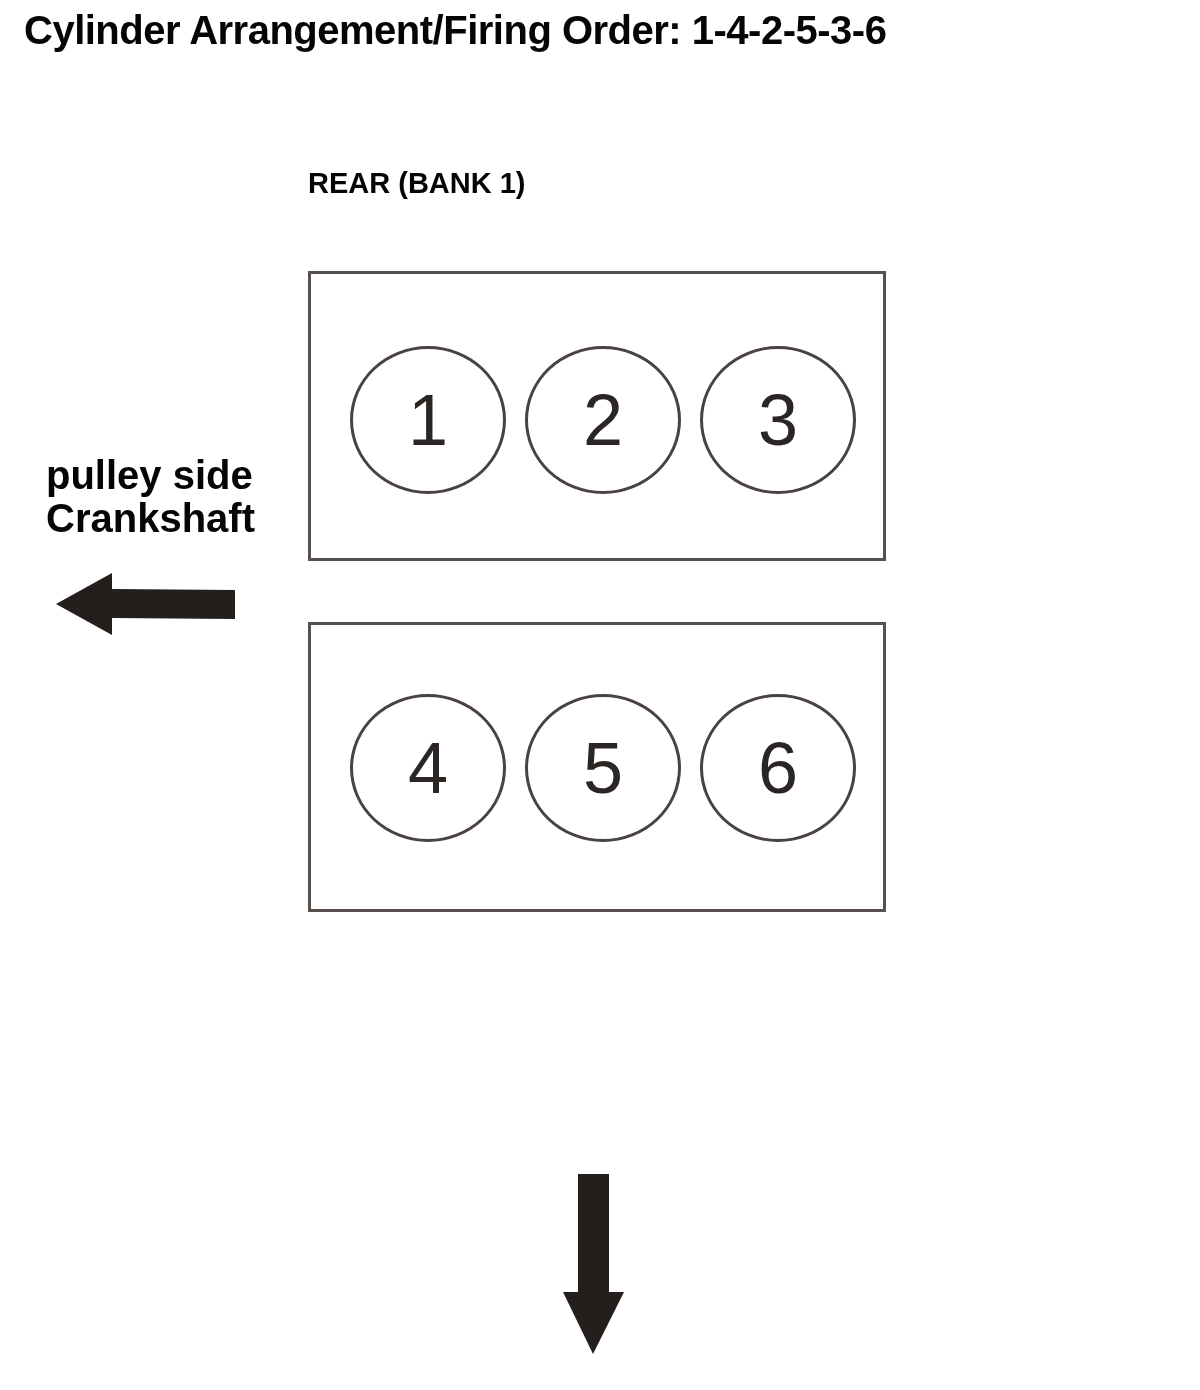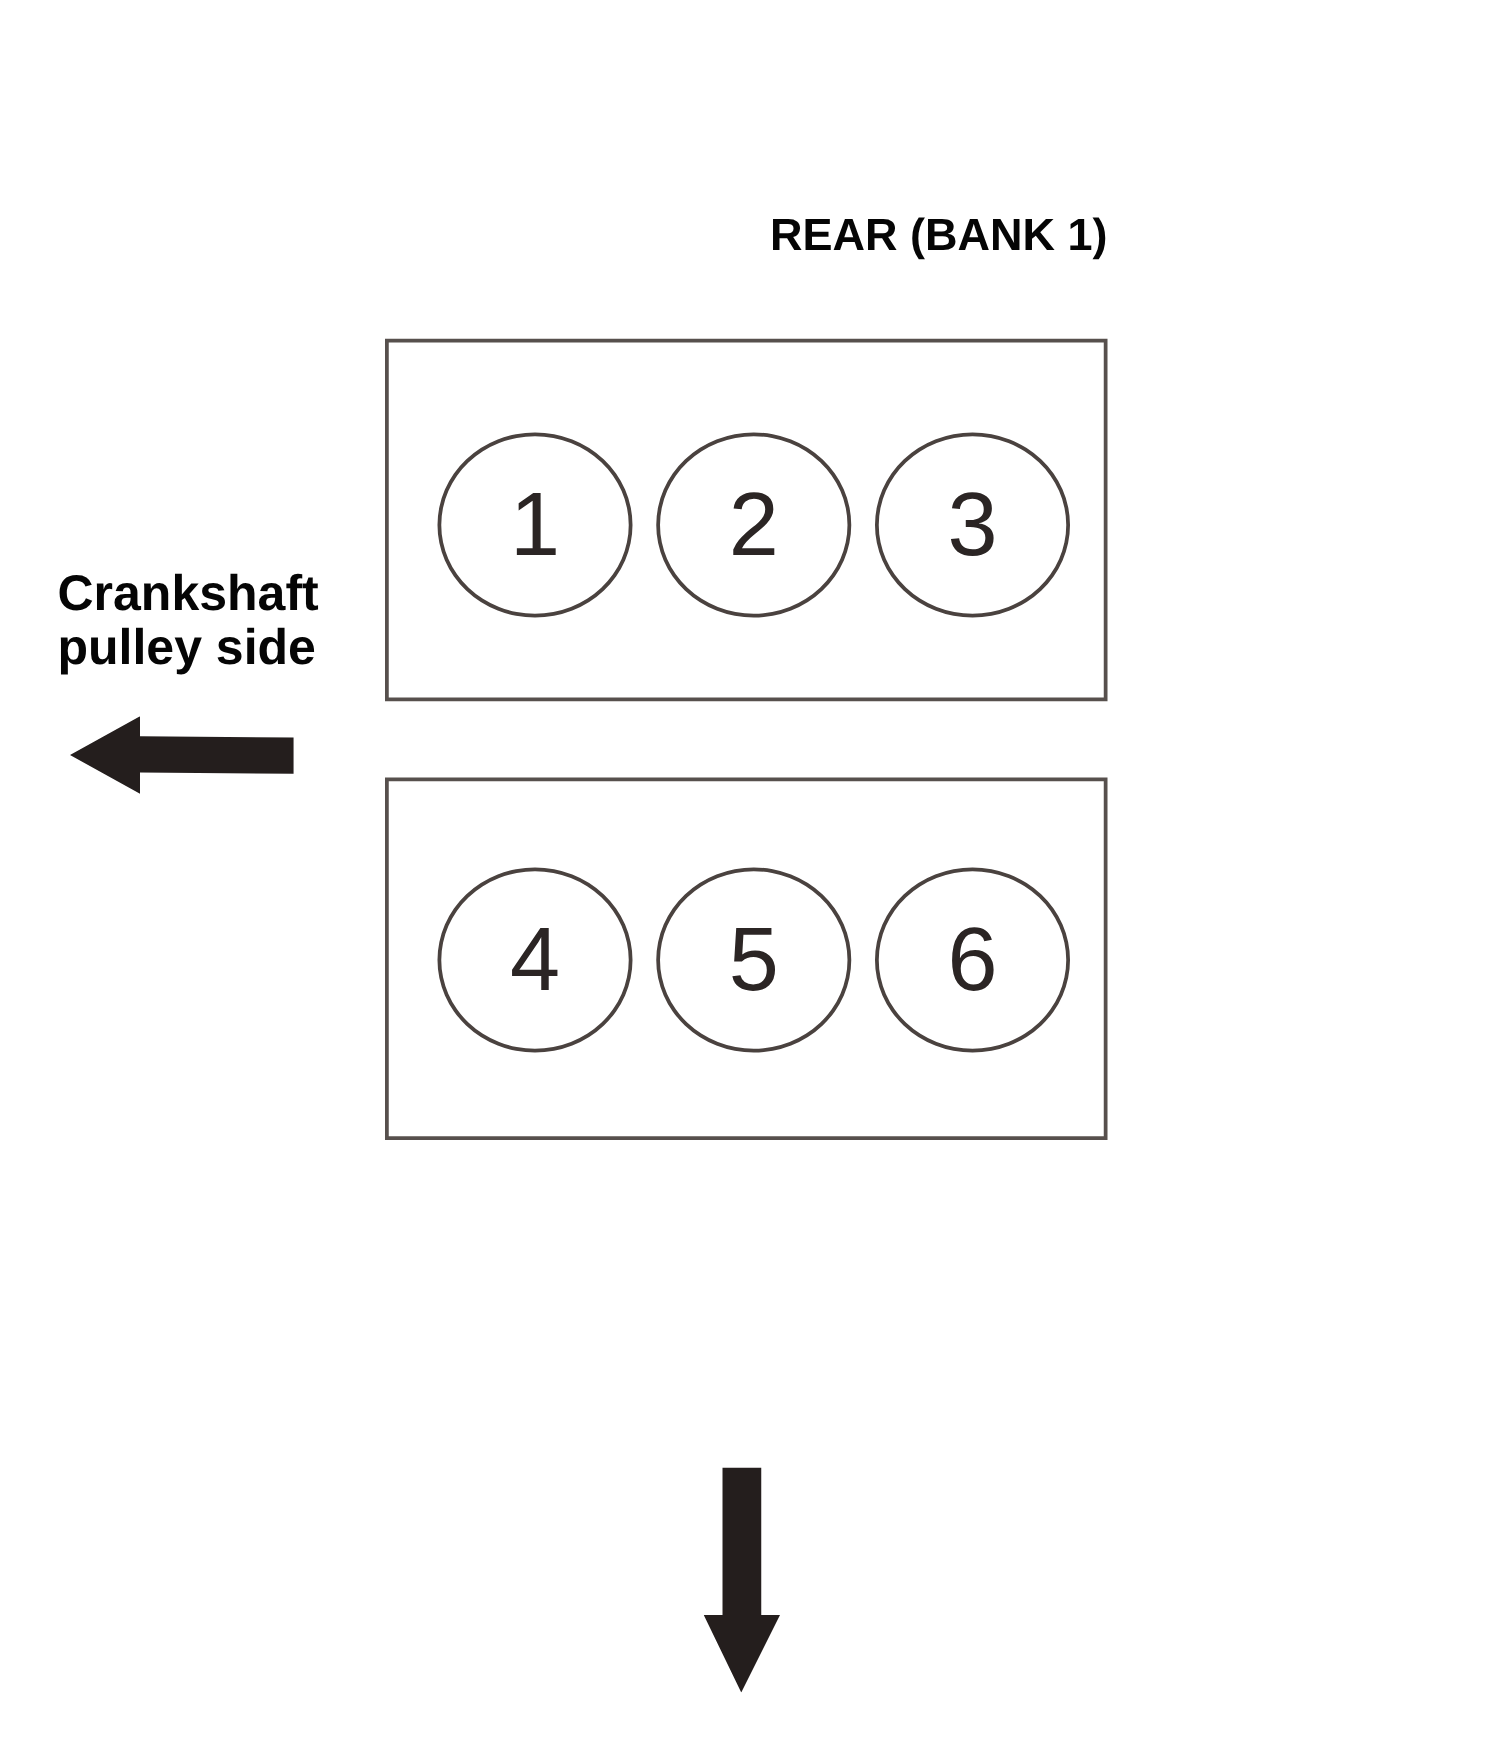--- a/index.html
+++ b/index.html
@@ -26,23 +26,23 @@
     left: 24px;
     top: 8px;
     font-size: 40px;
     font-weight: bold;
     letter-spacing: -0.5px;
     white-space: nowrap;
   }
   .bank-label {
     position: absolute;
     width: 578px;
-    font-size: 36px;
+    font-size: 29px;
     font-weight: bold;
-    text-align: right;
+    text-align: left;
     white-space: nowrap;
   }
   .bank-label.rear  { left: 308px; top: 167px; }
   .bank-label.front { left: 326px; top: 961px; }
   .bank-box {
     position: absolute;
     left: 308px;
     width: 578px;
     height: 290px;
     border: 3px solid var(--box-border);
@@ -101,38 +101,39 @@
     width: 61px;
     height: 180px;
   }
   .arrow-shape { fill: var(--arrow); }
 </style>
 </head>
 <body>
 
 <div class="canvas">
 
+  <div class="title">Cylinder Arrangement/Firing Order: 1-4-2-5-3-6</div>
 
   <div class="bank-label rear">REAR (BANK 1)</div>
 
   <div class="bank-box box1">
     <div class="cylinder row1 col1" style="left:39px; top:72px;">
       <span>1</span>
     </div>
     <div class="cylinder row1 col2" style="left:214px; top:72px;">
       <span>2</span>
     </div>
     <div class="cylinder row1 col3" style="left:389px; top:72px;">
       <span>3</span>
     </div>
   </div>
 
   <div class="crankshaft-label">
+    <div>pulley side</div>
     <div>Crankshaft</div>
-    <div>pulley side</div>
   </div>
 
   <svg class="left-arrow" viewBox="0 0 179 63" aria-hidden="true">
     <polygon class="arrow-shape" points="0,31 56,0 56,16 179,17 179,46 56,45 56,62"></polygon>
   </svg>
 
   <div class="bank-box box2">
     <div class="cylinder" style="left:39px; top:69px;">
       <span>4</span>
     </div>

